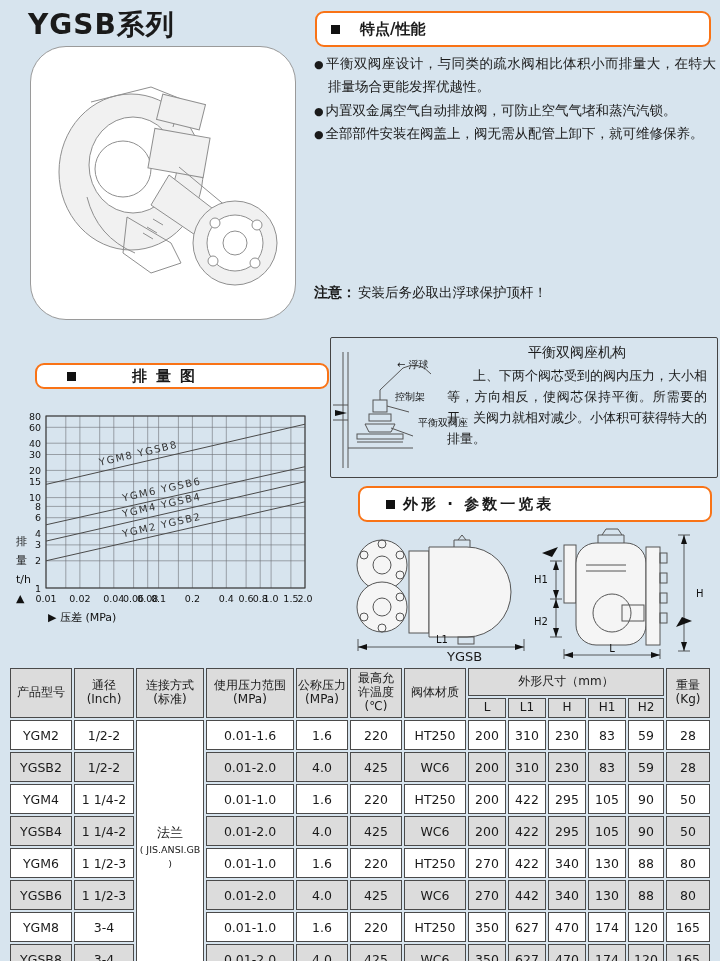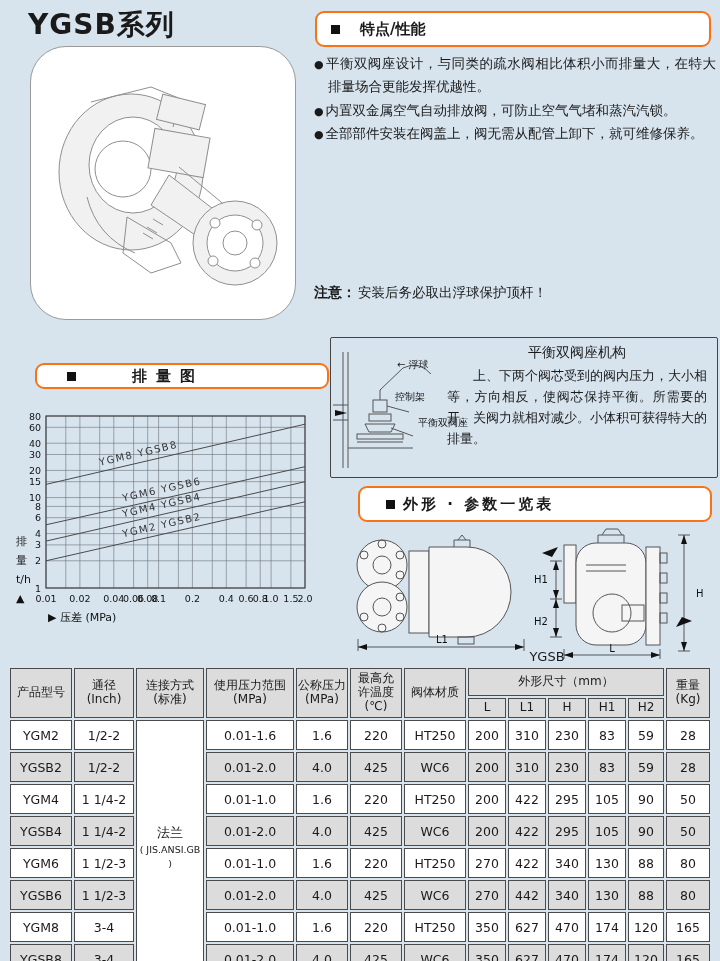--- a/index.html
+++ b/index.html
@@ -42,21 +42,21 @@
   .chart-svg .grid{stroke:#6b6f73;stroke-width:0.6;}
   .chart-svg .frame{fill:none;stroke:#3c3c3c;stroke-width:1.1;}
   .chart-svg .series{stroke:#4a4a4a;stroke-width:1;}
   .chart-svg .tick{font-size:9.5px;fill:#111;}
   .chart-svg .series-label{font-size:10px;fill:#333;letter-spacing:1.5px;}
   .chart-svg .axis-label{font-size:11px;fill:#111;}
   .chart-svg .y-label{font-size:11px;fill:#111;}
 
   
   .outline-wrap{position:absolute;left:352px;top:525px;width:366px;height:142px;}
-  .outline-caption{position:absolute;left:0;top:124px;width:260px;text-align:center;font-size:13px;}
+  .outline-caption{position:absolute;left:0;top:124px;width:260px;text-align:left;font-size:13px;}
   .tech{stroke:#555;fill:none;stroke-width:1;}
   .tech-fill{stroke:#555;fill:#f5f5f5;stroke-width:1;}
   .dim{stroke:#333;stroke-width:0.8;}
   .dim-text{font-size:10px;fill:#111;}
   .flow{fill:#111;}
 
   
   .spec-table{position:absolute;left:8px;top:666px;border-collapse:separate;border-spacing:2px;
               table-layout:fixed;width:704px;font-size:12.5px;}
   .spec-table th,.spec-table td{border:1px solid #4a4a4a;text-align:center;vertical-align:middle;

